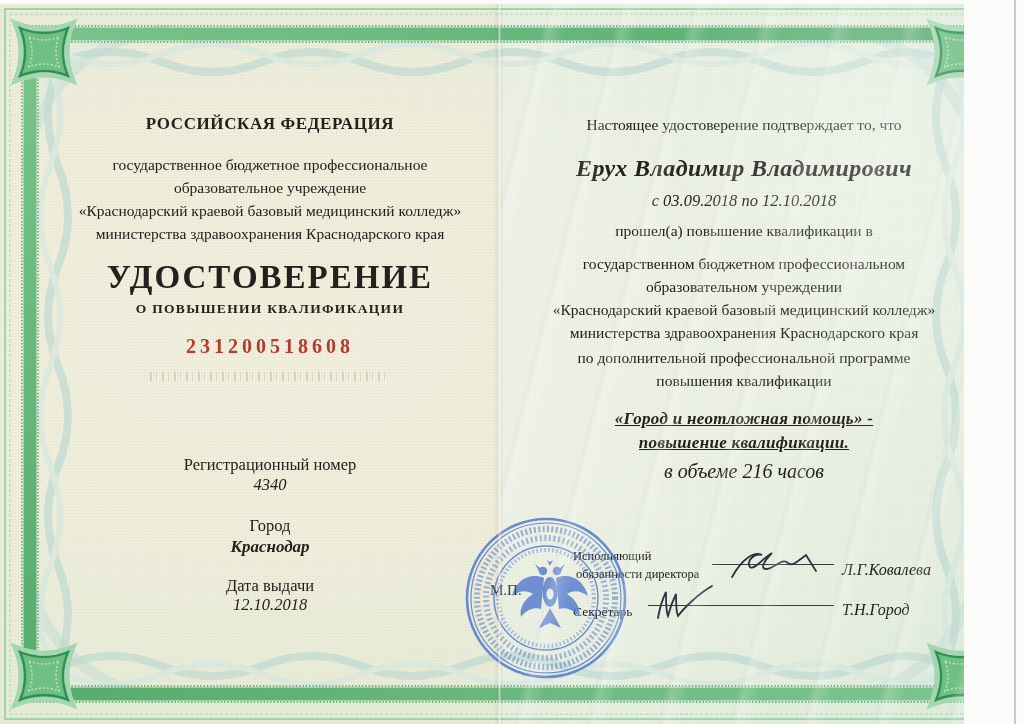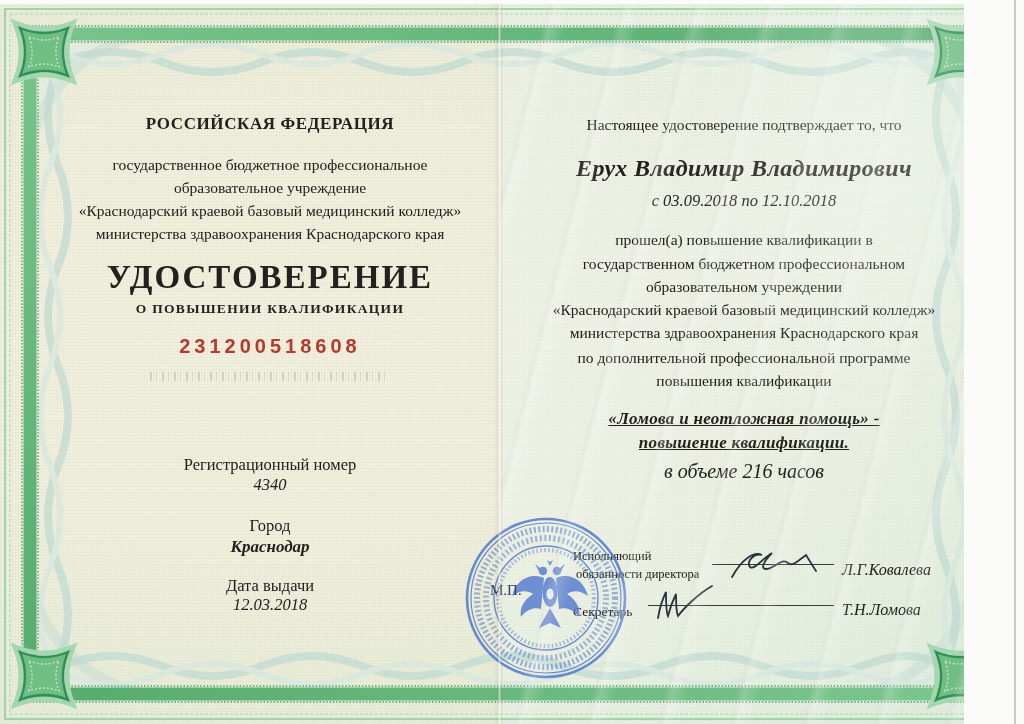--- a/index.html
+++ b/index.html
@@ -19,21 +19,21 @@
   .fold{position:absolute;left:494px;top:0;width:10px;height:720px;pointer-events:none;
     background:linear-gradient(90deg, rgba(0,0,0,0) 0%, rgba(120,110,90,0.10) 35%, rgba(255,255,255,0.45) 55%, rgba(120,110,90,0.08) 75%, rgba(0,0,0,0) 100%);}
   .border-svg{position:absolute;left:0;top:0;}
   .tl{position:absolute;text-align:center;line-height:1.15;}
   .lc{left:52px;width:436px;}
   .rc{left:506px;width:476px;}
   .country{font-size:17px;font-weight:bold;letter-spacing:.6px;}
   .inst{font-size:15.5px;}
   .doc-title{font-size:33px;font-weight:bold;letter-spacing:2px;}
   .doc-subtitle{font-size:13.5px;font-weight:bold;letter-spacing:1.3px;}
-  .serial{font-family:Liberation Sans, sans-serif;font-size:20px;font-weight:600;
+  .serial{font-family:Liberation Serif, serif;font-size:20px;font-weight:600;
     letter-spacing:4px;color:var(--serial-red,#b5392c);}
   .faded-line{left:150px;width:240px;height:9px;opacity:.45;filter:blur(.6px);
     background:repeating-linear-gradient(90deg, rgba(125,118,100,.5) 0 2px, rgba(0,0,0,0) 2px 6px, rgba(125,118,100,.35) 6px 7px, rgba(0,0,0,0) 7px 12px);}
   .label{font-size:16.5px;}
   .value-it{font-size:16.5px;font-style:italic;}
   .city-v{font-size:17px;font-style:italic;font-weight:bold;}
   .confirm{font-size:15.5px;}
   .holder{font-size:24px;font-weight:bold;font-style:italic;letter-spacing:.4px;}
   .period{font-size:16.5px;font-style:italic;}
   .bodyl{font-size:15.5px;}
@@ -126,50 +126,50 @@
     <div class="tl lc inst" style="top:221px">министерства здравоохранения Краснодарского края</div>
     <div class="tl lc doc-title" style="top:255px">УДОСТОВЕРЕНИЕ</div>
     <div class="tl lc doc-subtitle" style="top:297px">О ПОВЫШЕНИИ КВАЛИФИКАЦИИ</div>
     <div class="tl lc serial" style="top:331px">231200518608</div>
     <div class="tl faded-line" style="top:368px"></div>
     <div class="tl lc label" style="top:452px">Регистрационный номер</div>
     <div class="tl lc value-it" style="top:472px">4340</div>
     <div class="tl lc city-v" style="top:533px">Краснодар</div>
     <div class="tl lc label" style="top:513px">Город</div>
     <div class="tl lc label" style="top:573px">Дата выдачи</div>
-    <div class="tl lc value-it" style="top:592px">12.03.2018</div>
+    <div class="tl lc value-it" style="top:592px">12.10.2018</div>
 
     <div class="tl rc confirm" style="top:112px">Настоящее удостоверение подтверждает то, что</div>
     <div class="tl rc holder" style="top:151px">Ерух Владимир Владимирович</div>
     <div class="tl rc period" style="top:188px">с 03.09.2018 по 12.10.2018</div>
-    <div class="tl rc bodyl" style="top:227px">прошел(а) повышение квалификации в</div>
+    <div class="tl rc bodyl" style="top:218px">прошел(а) повышение квалификации в</div>
     <div class="tl rc bodyl" style="top:251px">государственном бюджетном профессиональном</div>
     <div class="tl rc bodyl" style="top:274px">образовательном учреждении</div>
     <div class="tl rc bodyl" style="top:297px">«Краснодарский краевой базовый медицинский колледж»</div>
     <div class="tl rc bodyl" style="top:320px">министерства здравоохранения Краснодарского края</div>
     <div class="tl rc bodyl" style="top:345px">по дополнительной профессиональной программе</div>
     <div class="tl rc bodyl" style="top:368px">повышения квалификации</div>
-    <div class="tl rc course" style="top:405px">«Ломова и неотложная помощь» -</div>
+    <div class="tl rc course" style="top:405px">«Город и неотложная помощь» -</div>
     <div class="tl rc course" style="top:429px">повышение квалификации.</div>
     <div class="tl rc volume" style="top:456px">в объеме 216 часов</div>
 
     <div class="sig-role" style="left:573px;top:545px">Исполняющий</div>
     <div class="sig-role" style="left:576px;top:563px">обязанности директора</div>
     <div class="sig-line" style="left:712px;top:560px;width:122px"></div>
     <svg class="sig-svg" style="left:728px;top:543px" width="92" height="36" viewBox="0 0 92 36">
       <path d="M4,30 C14,12 26,4 34,8 C26,6 18,14 22,20 C26,24 36,10 44,6 C36,14 32,22 38,22 C46,22 54,10 60,16 C64,20 70,14 78,8 L88,24" fill="none" stroke="#2c3340" stroke-width="1.8" stroke-linecap="round"></path>
     </svg>
     <div class="sig-name" style="left:842px;top:557px">Л.Г.Ковалева</div>
 
     <div class="sig-role2" style="left:573px;top:600px">Секретарь</div>
     <div class="sig-line" style="left:648px;top:601px;width:186px"></div>
     <svg class="sig-svg" style="left:650px;top:580px" width="70" height="40" viewBox="0 0 70 40">
       <path d="M8,34 C10,22 14,12 16,8 C16,18 16,28 18,32 C20,24 24,14 26,10 C26,18 26,28 28,32 C34,24 48,10 62,2" fill="none" stroke="#2c3340" stroke-width="1.8" stroke-linecap="round"></path>
     </svg>
-    <div class="sig-name" style="left:842px;top:597px">Т.Н.Ломова</div>
+    <div class="sig-name" style="left:842px;top:597px">Т.Н.Город</div>
 
     <svg class="stamp" viewBox="0 0 172 172">
       <g stroke="#5b7fd0" fill="none" opacity=".9">
         <circle cx="86" cy="84" r="79" stroke-width="2.6"></circle>
         <circle cx="86" cy="84" r="75" stroke-width="1.2"></circle>
         <circle cx="86" cy="84" r="69" stroke-width="6" stroke-dasharray="2 2.4" opacity=".65"></circle>
         <circle cx="86" cy="84" r="60" stroke-width="6" stroke-dasharray="2 2.6" opacity=".6"></circle>
         <circle cx="86" cy="84" r="52" stroke-width="1.4"></circle>
         <circle cx="86" cy="84" r="48" stroke-width="4" stroke-dasharray="1.6 2.4" opacity=".55"></circle>
       </g>

